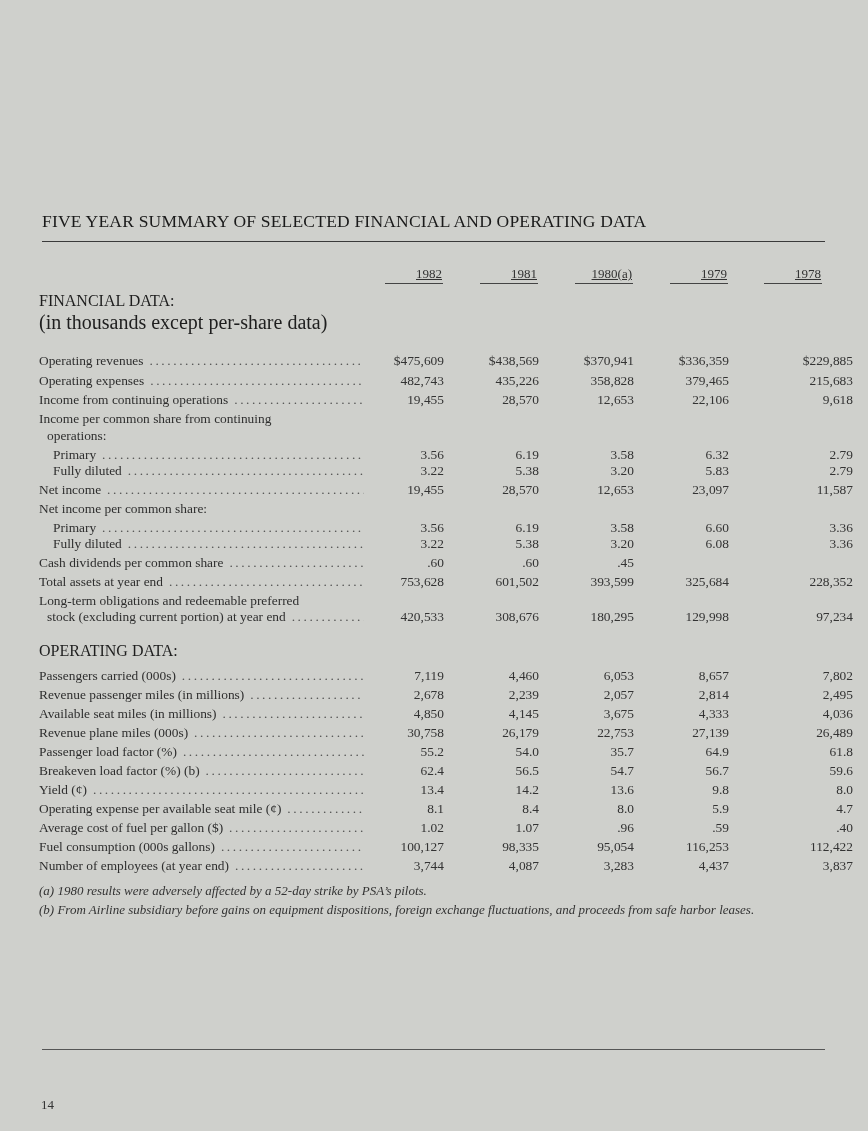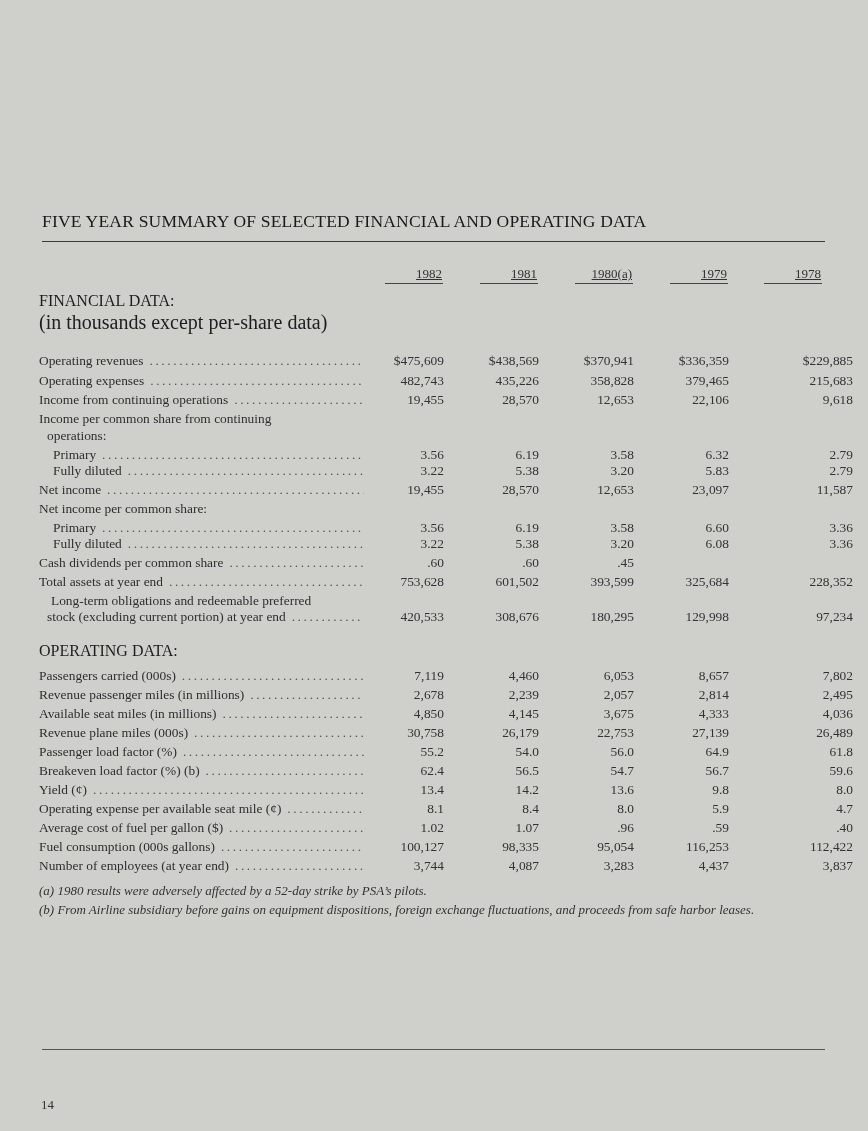--- a/index.html
+++ b/index.html
@@ -195,21 +195,21 @@
       <div class="val v4"></div>
     </div>
     <div class="row" style="top: 573px;">
       <div class="label"><span>Total assets at year end</span><span class="dots"> ................................................................................</span></div>
       <div class="val v0">753,628</div>
       <div class="val v1">601,502</div>
       <div class="val v2">393,599</div>
       <div class="val v3">325,684</div>
       <div class="val v4">228,352</div>
     </div>
-    <div class="row" style="top: 592px; margin-left: 12px;">
+    <div class="row" style="top: 592px;">
       <div class="label"><span>Long-term obligations and redeemable preferred</span></div>
       <div class="val v0"></div>
       <div class="val v1"></div>
       <div class="val v2"></div>
       <div class="val v3"></div>
       <div class="val v4"></div>
     </div>
     <div class="row" style="top: 608px;">
       <div class="label indent2"><span>stock (excluding current portion) at year end</span><span class="dots"> ................................................................................</span></div>
       <div class="val v0">420,533</div>
@@ -252,21 +252,21 @@
       <div class="val v0">30,758</div>
       <div class="val v1">26,179</div>
       <div class="val v2">22,753</div>
       <div class="val v3">27,139</div>
       <div class="val v4">26,489</div>
     </div>
     <div class="row" style="top: 743px;">
       <div class="label"><span>Passenger load factor (%)</span><span class="dots"> ................................................................................</span></div>
       <div class="val v0">55.2</div>
       <div class="val v1">54.0</div>
-      <div class="val v2">56.0</div>
+      <div class="val v2">35.7</div>
       <div class="val v3">64.9</div>
       <div class="val v4">61.8</div>
     </div>
     <div class="row" style="top: 762px;">
       <div class="label"><span>Breakeven load factor (%) (b)</span><span class="dots"> ................................................................................</span></div>
       <div class="val v0">62.4</div>
       <div class="val v1">56.5</div>
       <div class="val v2">54.7</div>
       <div class="val v3">56.7</div>
       <div class="val v4">59.6</div>

